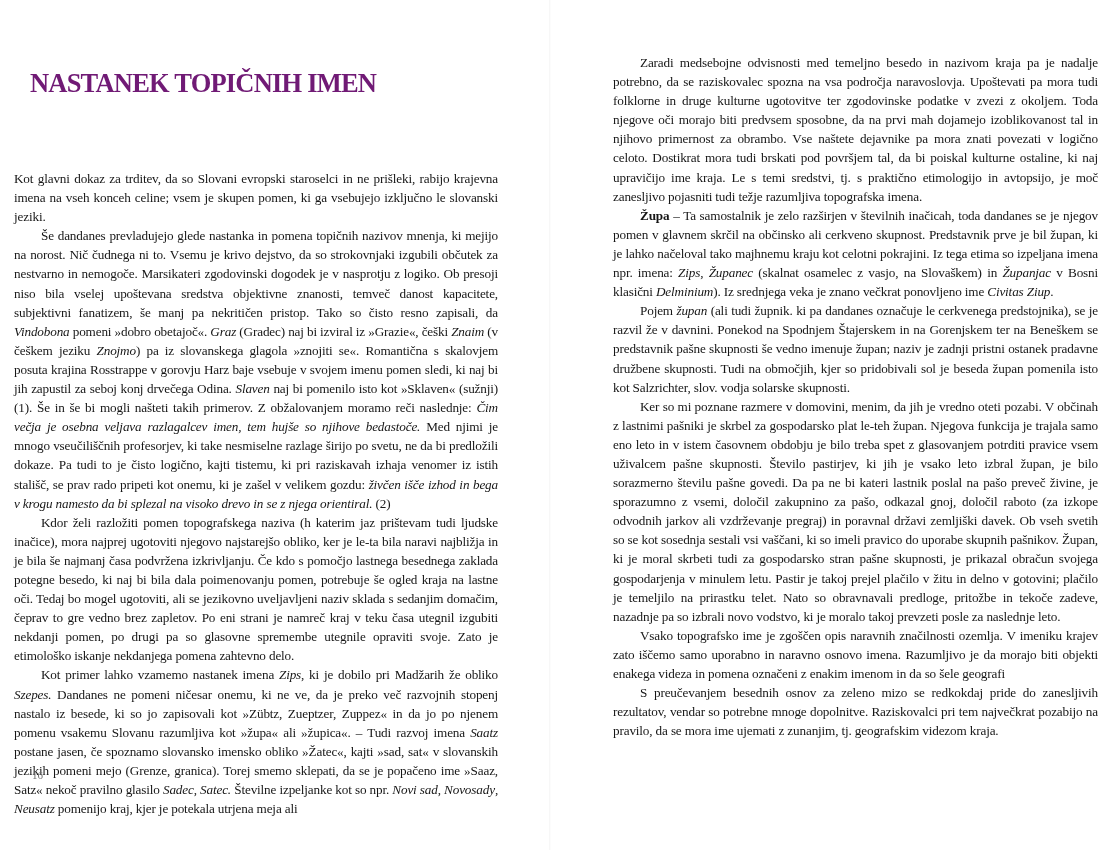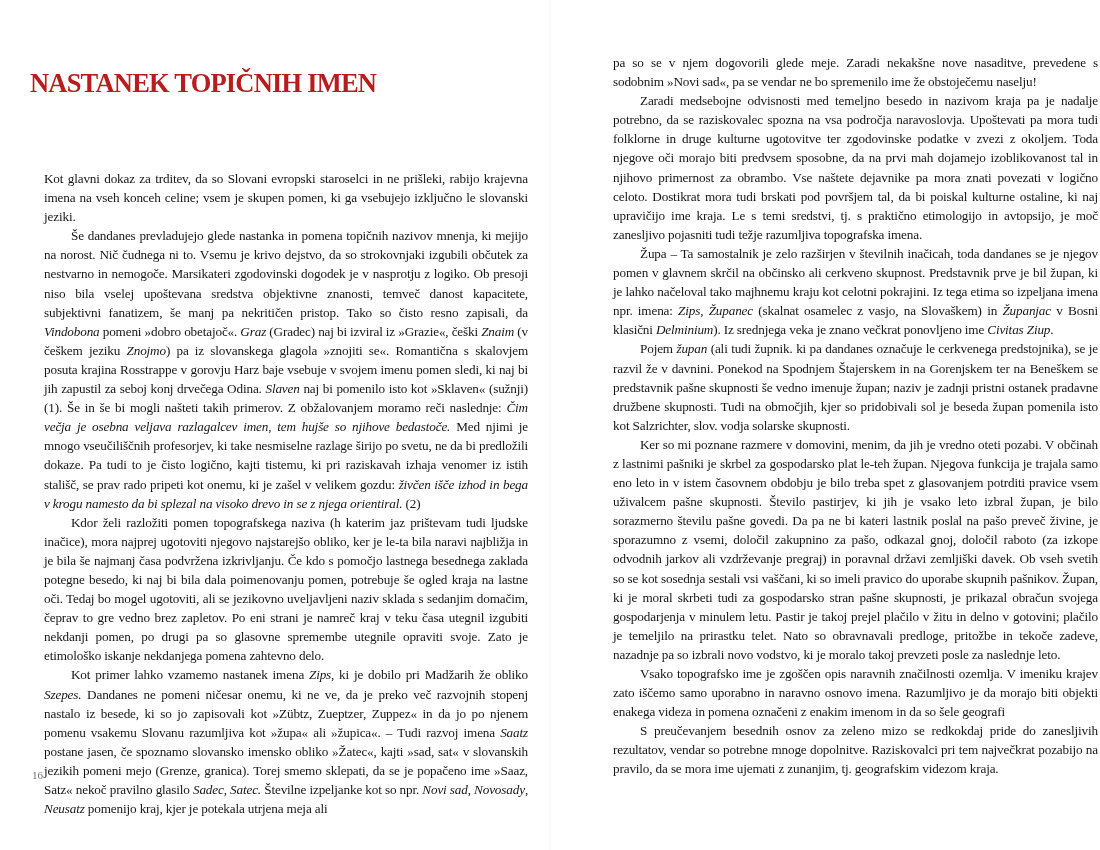--- a/index.html
+++ b/index.html
@@ -7,32 +7,32 @@
     width:1100px; height:850px; background:#ffffff; position:relative; overflow:hidden;
     font-family:"Liberation Serif", "DejaVu Serif", serif; color:#161616;
   }
   .page { position:absolute; top:0; height:850px; }
   .page-left { left:0; width:550px; }
   .page-right { left:550px; width:550px; }
   .gutter { position:absolute; left:549px; top:0; width:2px; height:850px; background:linear-gradient(to right,#f4f4f4,#ffffff); }
   .title {
     position:absolute; left:30px; top:68px; margin:0;
     font-family:"Liberation Serif", serif; font-weight:bold; font-size:26.5px; letter-spacing:-0.8px;
-    color:#b91c1c; white-space:nowrap;text-align:right;
+    color:#701a75; white-space:nowrap;text-align:right;
   }
   .text {
     position:absolute; font-size:13.2px; line-height:19.1px; text-align:justify;
     letter-spacing:-0.15px;
   }
-  .left-text { left:44px; top:169px; width:484px; }
+  .left-text { left:14px; top:169px; width:484px; }
   .right-text { left:613px; top:53px; width:485px; }
   .text p { margin:0; text-indent:27px; }
   .text p.noindent { text-indent:0; }
   .text i { }
-  .text b { font-weight:normal; }
+  .text b { font-weight:bold; }
   .pagenum { position:absolute; font-size:11px; color:#737373; }
   .pn-left { left:32px; top:769px; }
 </style>
 </head>
 <body>
 
 <div class="page page-left">
   <h1 class="title">NASTANEK TOPIČNIH IMEN</h1>
   <div class="text left-text">
       <p class="noindent"><span>Kot glavni dokaz za trditev, da so Slovani evropski staroselci in ne prišleki, rabijo krajevna imena na vseh konceh celine; vsem je skupen pomen, ki ga vsebujejo izključno le slovanski jeziki.</span></p>
@@ -42,20 +42,19 @@
     </div>
   <div class="pagenum pn-left">16</div>
 </div>
 
 <div class="gutter"></div>
 
 <div class="page page-right">
   
 </div>
 <div class="text right-text">
-    <p class="noindent"><span>pa so se v njem dogovorili glede meje. Zaradi nekakšne nove nasaditve, prevedene s sodobnim »Novi sad«, pa se vendar ne bo spremenilo ime že obstoječemu naselju!</span></p>
     <p><span>Zaradi medsebojne odvisnosti med temeljno besedo in nazivom kraja pa je nadalje potrebno, da se raziskovalec spozna na vsa področja naravoslovja. Upoštevati pa mora tudi folklorne in druge kulturne ugotovitve ter zgodovinske podatke v zvezi z okoljem. Toda njegove oči morajo biti predvsem sposobne, da na prvi mah dojamejo izoblikovanost tal in njihovo primernost za obrambo. Vse naštete dejavnike pa mora znati povezati v logično celoto. Dostikrat mora tudi brskati pod površjem tal, da bi poiskal kulturne ostaline, ki naj upravičijo ime kraja. Le s temi sredstvi, tj. s praktično etimologijo in avtopsijo, je moč zanesljivo pojasniti tudi težje razumljiva topografska imena.</span></p>
     <p><b>Župa</b><span> – Ta samostalnik je zelo razširjen v številnih inačicah, toda dandanes se je njegov pomen v glavnem skrčil na občinsko ali cerkveno skupnost. Predstavnik prve je bil župan, ki je lahko načeloval tako majhnemu kraju kot celotni pokrajini. Iz tega etima so izpeljana imena npr. imena: </span><i>Zips</i><span>, </span><i>Županec</i><span> (skalnat osamelec z vasjo, na Slovaškem) in </span><i>Županjac</i><span> v Bosni klasični </span><i>Delminium</i><span>). Iz srednjega veka je znano večkrat ponovljeno ime </span><i>Civitas Ziup</i><span>.</span></p>
     <p><span>Pojem </span><i>župan</i><span> (ali tudi župnik. ki pa dandanes označuje le cerkvenega predstojnika), se je razvil že v davnini. Ponekod na Spodnjem Štajerskem in na Gorenjskem ter na Beneškem se predstavnik pašne skupnosti še vedno imenuje župan; naziv je zadnji pristni ostanek pradavne družbene skupnosti. Tudi na območjih, kjer so pridobivali sol je beseda župan pomenila isto kot Salzrichter, slov. vodja solarske skupnosti.</span></p>
     <p><span>Ker so mi poznane razmere v domovini, menim, da jih je vredno oteti pozabi. V občinah z lastnimi pašniki je skrbel za gospodarsko plat le-teh župan. Njegova funkcija je trajala samo eno leto in v istem časovnem obdobju je bilo treba spet z glasovanjem potrditi pravice vsem uživalcem pašne skupnosti. Število pastirjev, ki jih je vsako leto izbral župan, je bilo sorazmerno številu pašne govedi. Da pa ne bi kateri lastnik poslal na pašo preveč živine, je sporazumno z vsemi, določil zakupnino za pašo, odkazal gnoj, določil raboto (za izkope odvodnih jarkov ali vzdrževanje pregraj) in poravnal državi zemljiški davek. Ob vseh svetih so se kot sosednja sestali vsi vaščani, ki so imeli pravico do uporabe skupnih pašnikov. Župan, ki je moral skrbeti tudi za gospodarsko stran pašne skupnosti, je prikazal obračun svojega gospodarjenja v minulem letu. Pastir je takoj prejel plačilo v žitu in delno v gotovini; plačilo je temeljilo na prirastku telet. Nato so obravnavali predloge, pritožbe in tekoče zadeve, nazadnje pa so izbrali novo vodstvo, ki je moralo takoj prevzeti posle za naslednje leto.</span></p>
     <p><span>Vsako topografsko ime je zgoščen opis naravnih značilnosti ozemlja. V imeniku krajev zato iščemo samo uporabno in naravno osnovo imena. Razumljivo je da morajo biti objekti enakega videza in pomena označeni z enakim imenom in da so šele geografi</span></p>
     <p><span>S preučevanjem besednih osnov za zeleno mizo se redkokdaj pride do zanesljivih rezultatov, vendar so potrebne mnoge dopolnitve. Raziskovalci pri tem največkrat pozabijo na pravilo, da se mora ime ujemati z zunanjim, tj. geografskim videzom kraja.</span></p>
   </div>
 
 </body></html>

